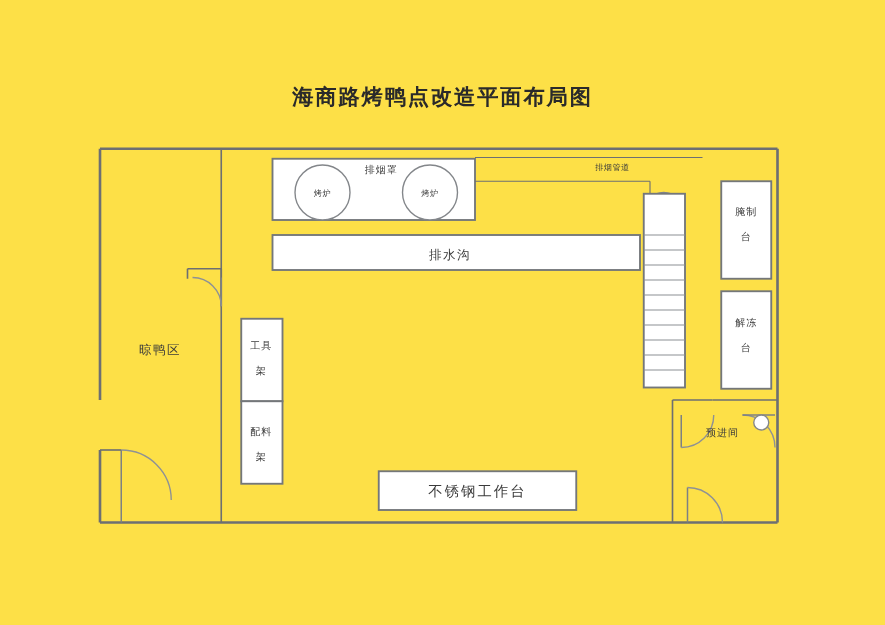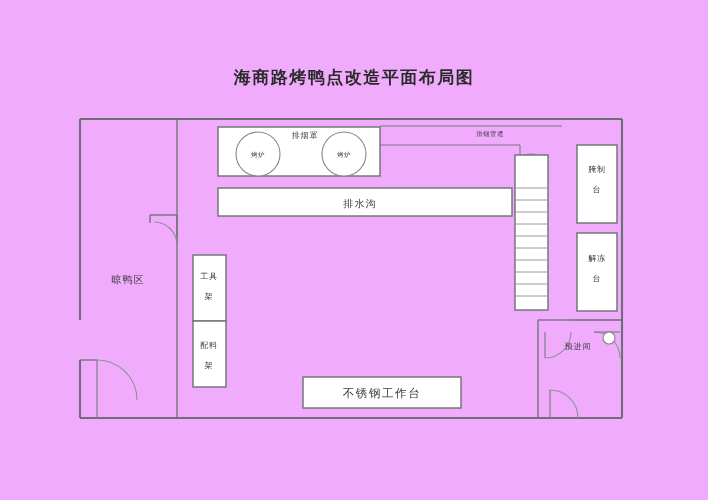--- a/index.html
+++ b/index.html
@@ -12,21 +12,21 @@
     height: 500px;
     overflow: hidden;
     font-family: "DejaVu Sans", "Liberation Sans", sans-serif;
     position: relative;
   }
   #plan-root {
     position: absolute;
     left: 0; top: 0;
     width: 708px;
     height: 500px;
-    background: #f0abfc;
+    background: #fde047;
   }
   .plan-title {
     position: absolute;
     left: 0;
     top: 66px;
     width: 708px;
     text-align: center;
     font-family: "DejaVu Serif", "Liberation Serif", serif;
     font-size: 17px;
     font-weight: 700;

